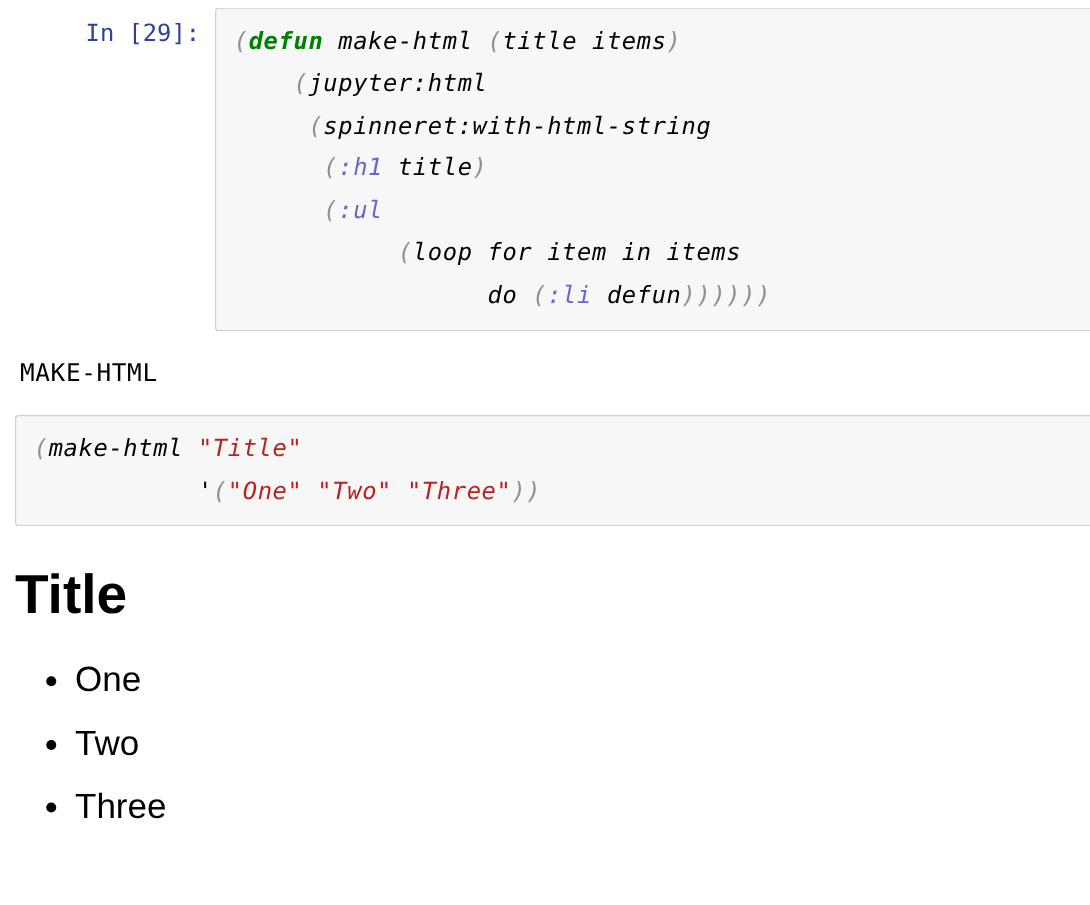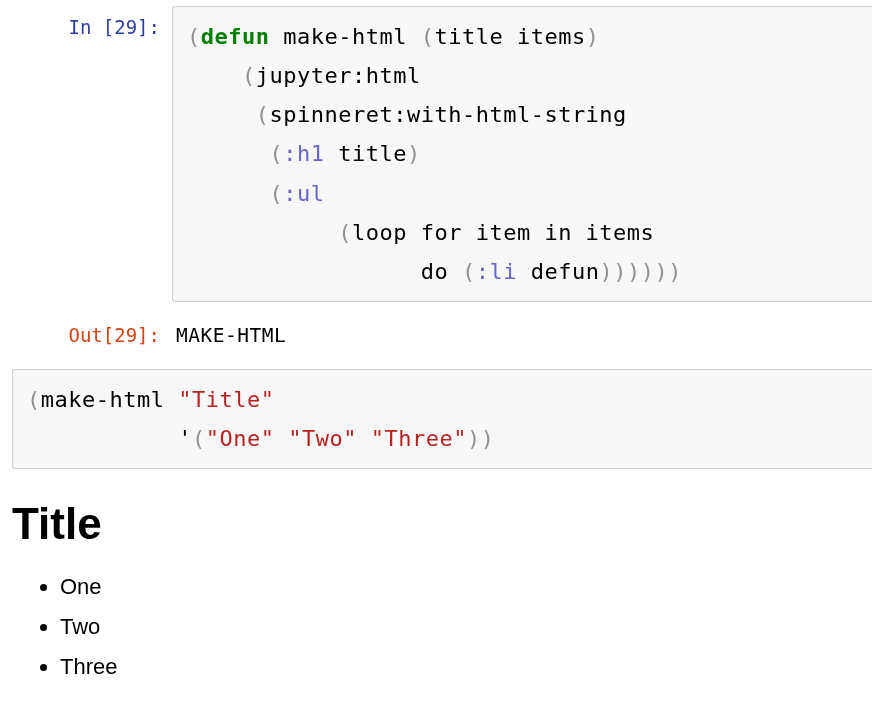--- a/index.html
+++ b/index.html
@@ -34,45 +34,46 @@
       flex: 1 1 auto;
       min-width: 0;
     }
     .code-block {
       background: #F7F7F7;
       border: 1px solid #CFCFCF;
       border-right: none;
       border-radius: 3px 0 0 3px;
       padding: 10px 14px;
       font-family: "Menlo","DejaVu Sans Mono","Liberation Mono",Consolas,monospace;
-      font-size: 22px;
+      font-size: 19px;
       line-height: 1.78;
       white-space: pre;
       overflow: hidden;
       letter-spacing: 0.5px;
+      font-style: italic;
     }
     .out-text {
       font-family: "Menlo","DejaVu Sans Mono","Liberation Mono",Consolas,monospace;
       font-size: 19.5px;
       padding: 10px 4px 10px 4px;
       letter-spacing: 0.5px;
     }
     .html-render {
       padding: 4px 0 4px 0;
     }
     .html-render h1 {
       font-family: -apple-system, BlinkMacSystemFont, "Helvetica Neue", Arial, sans-serif;
       font-weight: 900;
       font-size: 44px;
       margin: 14px 0 18px 0;
     }
     .html-render ul {
       margin: 8px 0 0 0;
       padding-left: 48px;
-      font-size: 22px;
+      font-size: 28px;
       line-height: 1.8;
     }
     .tok-paren   { color: #909090; }
     .tok-keyword { color: #008000; font-weight: bold; }
     .tok-plain   { color: #000; }
     .tok-kw-sym  { color: #6666cc; }  
     .tok-string  { color: #BA2121; }
   </style>
 </head>
 <body>
@@ -84,21 +85,20 @@
     </span><span class="tok-paren">(</span><span class="tok-plain">jupyter:html</span><span class="tok-plain">
      </span><span class="tok-paren">(</span><span class="tok-plain">spinneret:with-html-string</span><span class="tok-plain">
       </span><span class="tok-paren">(</span><span class="tok-kw-sym">:h1</span><span class="tok-plain"> title</span><span class="tok-paren">)</span><span class="tok-plain">
       </span><span class="tok-paren">(</span><span class="tok-kw-sym">:ul</span><span class="tok-plain">
            </span><span class="tok-paren">(</span><span class="tok-plain">loop for item in items</span><span class="tok-plain">
                  do </span><span class="tok-paren">(</span><span class="tok-kw-sym">:li</span><span class="tok-plain"> defun</span><span class="tok-paren">)</span><span class="tok-paren">)</span><span class="tok-paren">)</span><span class="tok-paren">)</span><span class="tok-paren">)</span><span class="tok-paren">)</span></div>
   </div>
 </div>
 
 <div class="cell">
-  <div class="prompt out">Out[29]:</div>
   <div class="content">
     <div class="out-text">MAKE-HTML</div>
   </div>
 </div>
 
 <div class="cell">
   <div class="content">
     <div class="code-block" id="code-c2"><span class="tok-paren">(</span><span class="tok-plain">make-html </span><span class="tok-string">"Title"</span><span class="tok-plain">
            '</span><span class="tok-paren">(</span><span class="tok-string">"One"</span><span class="tok-plain"> </span><span class="tok-string">"Two"</span><span class="tok-plain"> </span><span class="tok-string">"Three"</span><span class="tok-paren">)</span><span class="tok-paren">)</span></div>
   </div>

